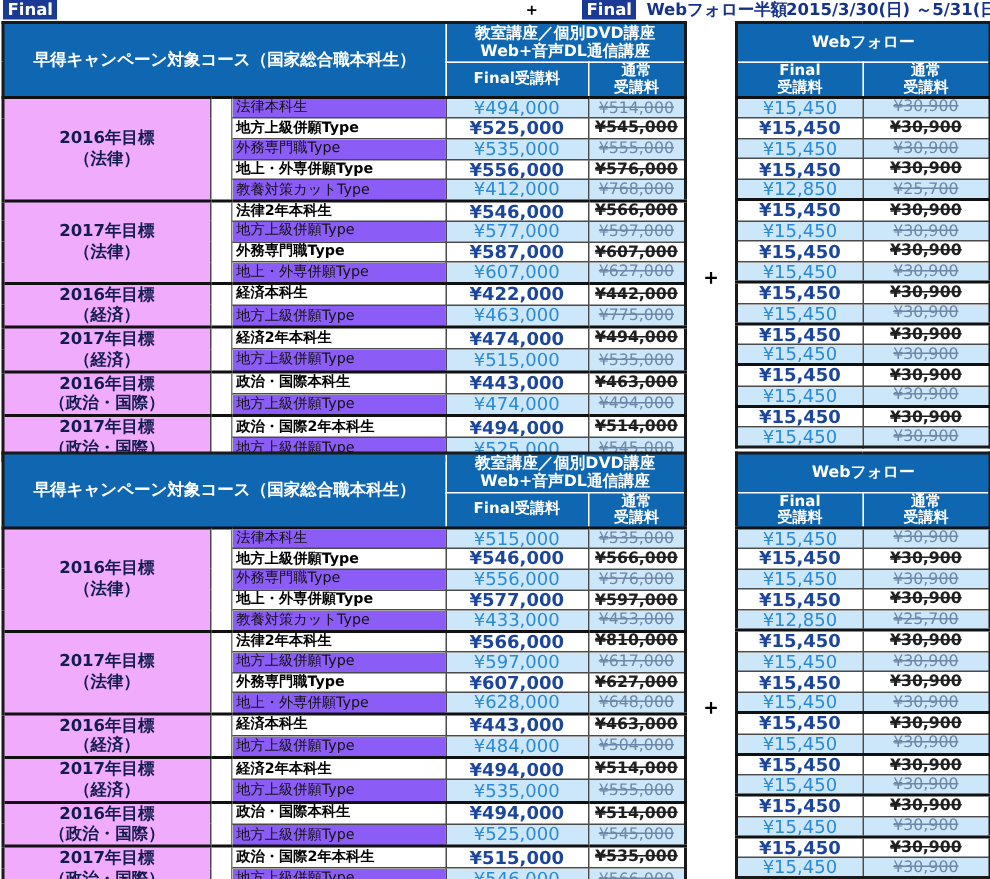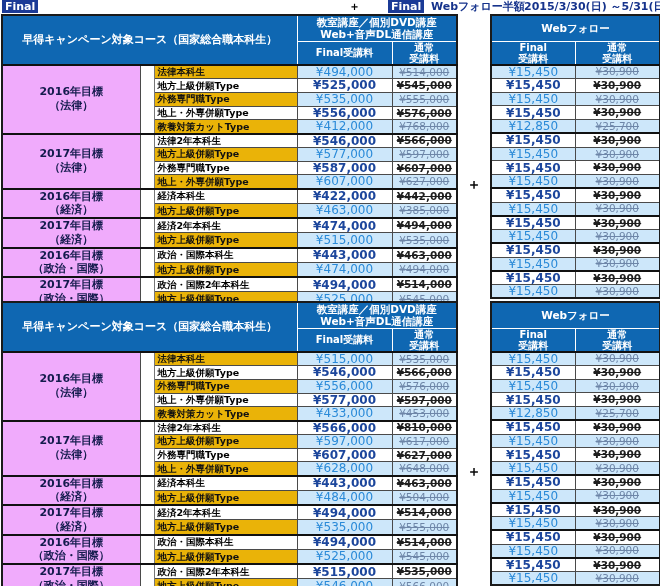--- a/index.html
+++ b/index.html
@@ -40,21 +40,21 @@
   tbody td{border:1px solid #4a4a4a;padding:0;vertical-align:middle;line-height:1;}
   tbody tr{height:13.76px;}
   tr.g-first td{border-top:2px solid #111;}
   .c-group{background:#f0abfc;text-align:center;font-size:11px;font-weight:bold;color:#141b4d;
     white-space:pre-line;line-height:1.25;border-left:2px solid #1a1a1a;}
   .c-spacer{background:#fff;border-left:1px solid #777;border-right:1px solid #777;}
   .c-name{font-size:9.5px;text-align:left;padding-left:3px;color:#111;white-space:nowrap;overflow:hidden;}
   .c-final,.c-usual,.c-wfinal,.c-wusual{text-align:center;white-space:nowrap;overflow:hidden;}
   .c-final,.c-wfinal{font-size:12px;}
   .c-usual,.c-wusual{font-size:10.5px;text-decoration:line-through;}
-  tr.r-stripe .c-name{background:#eab308;font-weight:bold;}
+  tr.r-stripe .c-name{background:#8b5cf6;}
   tr.r-stripe .c-final,tr.r-stripe .c-usual,tr.r-stripe .c-wfinal,tr.r-stripe .c-wusual{background:#cde7fa;}
   tr.r-bold .c-name,tr.r-bold .c-final,tr.r-bold .c-usual,tr.r-bold .c-wfinal,tr.r-bold .c-wusual{background:#fff;}
   tr.r-bold .c-name{font-weight:bold;color:#000;}
   tr.r-stripe .c-final,tr.r-stripe .c-wfinal{color:#2a8ad8;}
   tr.r-bold .c-final,tr.r-bold .c-wfinal{color:#1c469c;font-weight:bold;}
   tr.r-stripe .c-usual,tr.r-stripe .c-wusual{color:#6e86a8;}
   tr.r-bold .c-usual,tr.r-bold .c-wusual{color:#1f1f1f;font-weight:bold;}
 </style>
 </head>
 <body>
@@ -145,21 +145,21 @@
           <td class="c-group" rowspan="2">2016年目標
 （経済）</td>
           <td class="c-spacer" rowspan="2"></td>
           <td class="c-name">経済本科生</td>
           <td class="c-final">¥422,000</td>
           <td class="c-usual">¥442,000</td>
         </tr>
         <tr class="r-stripe">
           <td class="c-name">地方上級併願Type</td>
           <td class="c-final">¥463,000</td>
-          <td class="c-usual">¥385,000</td>
+          <td class="c-usual">¥775,000</td>
         </tr>
         <tr class="r-bold g-first">
           <td class="c-group" rowspan="2">2017年目標
 （経済）</td>
           <td class="c-spacer" rowspan="2"></td>
           <td class="c-name">経済2年本科生</td>
           <td class="c-final">¥474,000</td>
           <td class="c-usual">¥494,000</td>
         </tr>
         <tr class="r-stripe">

